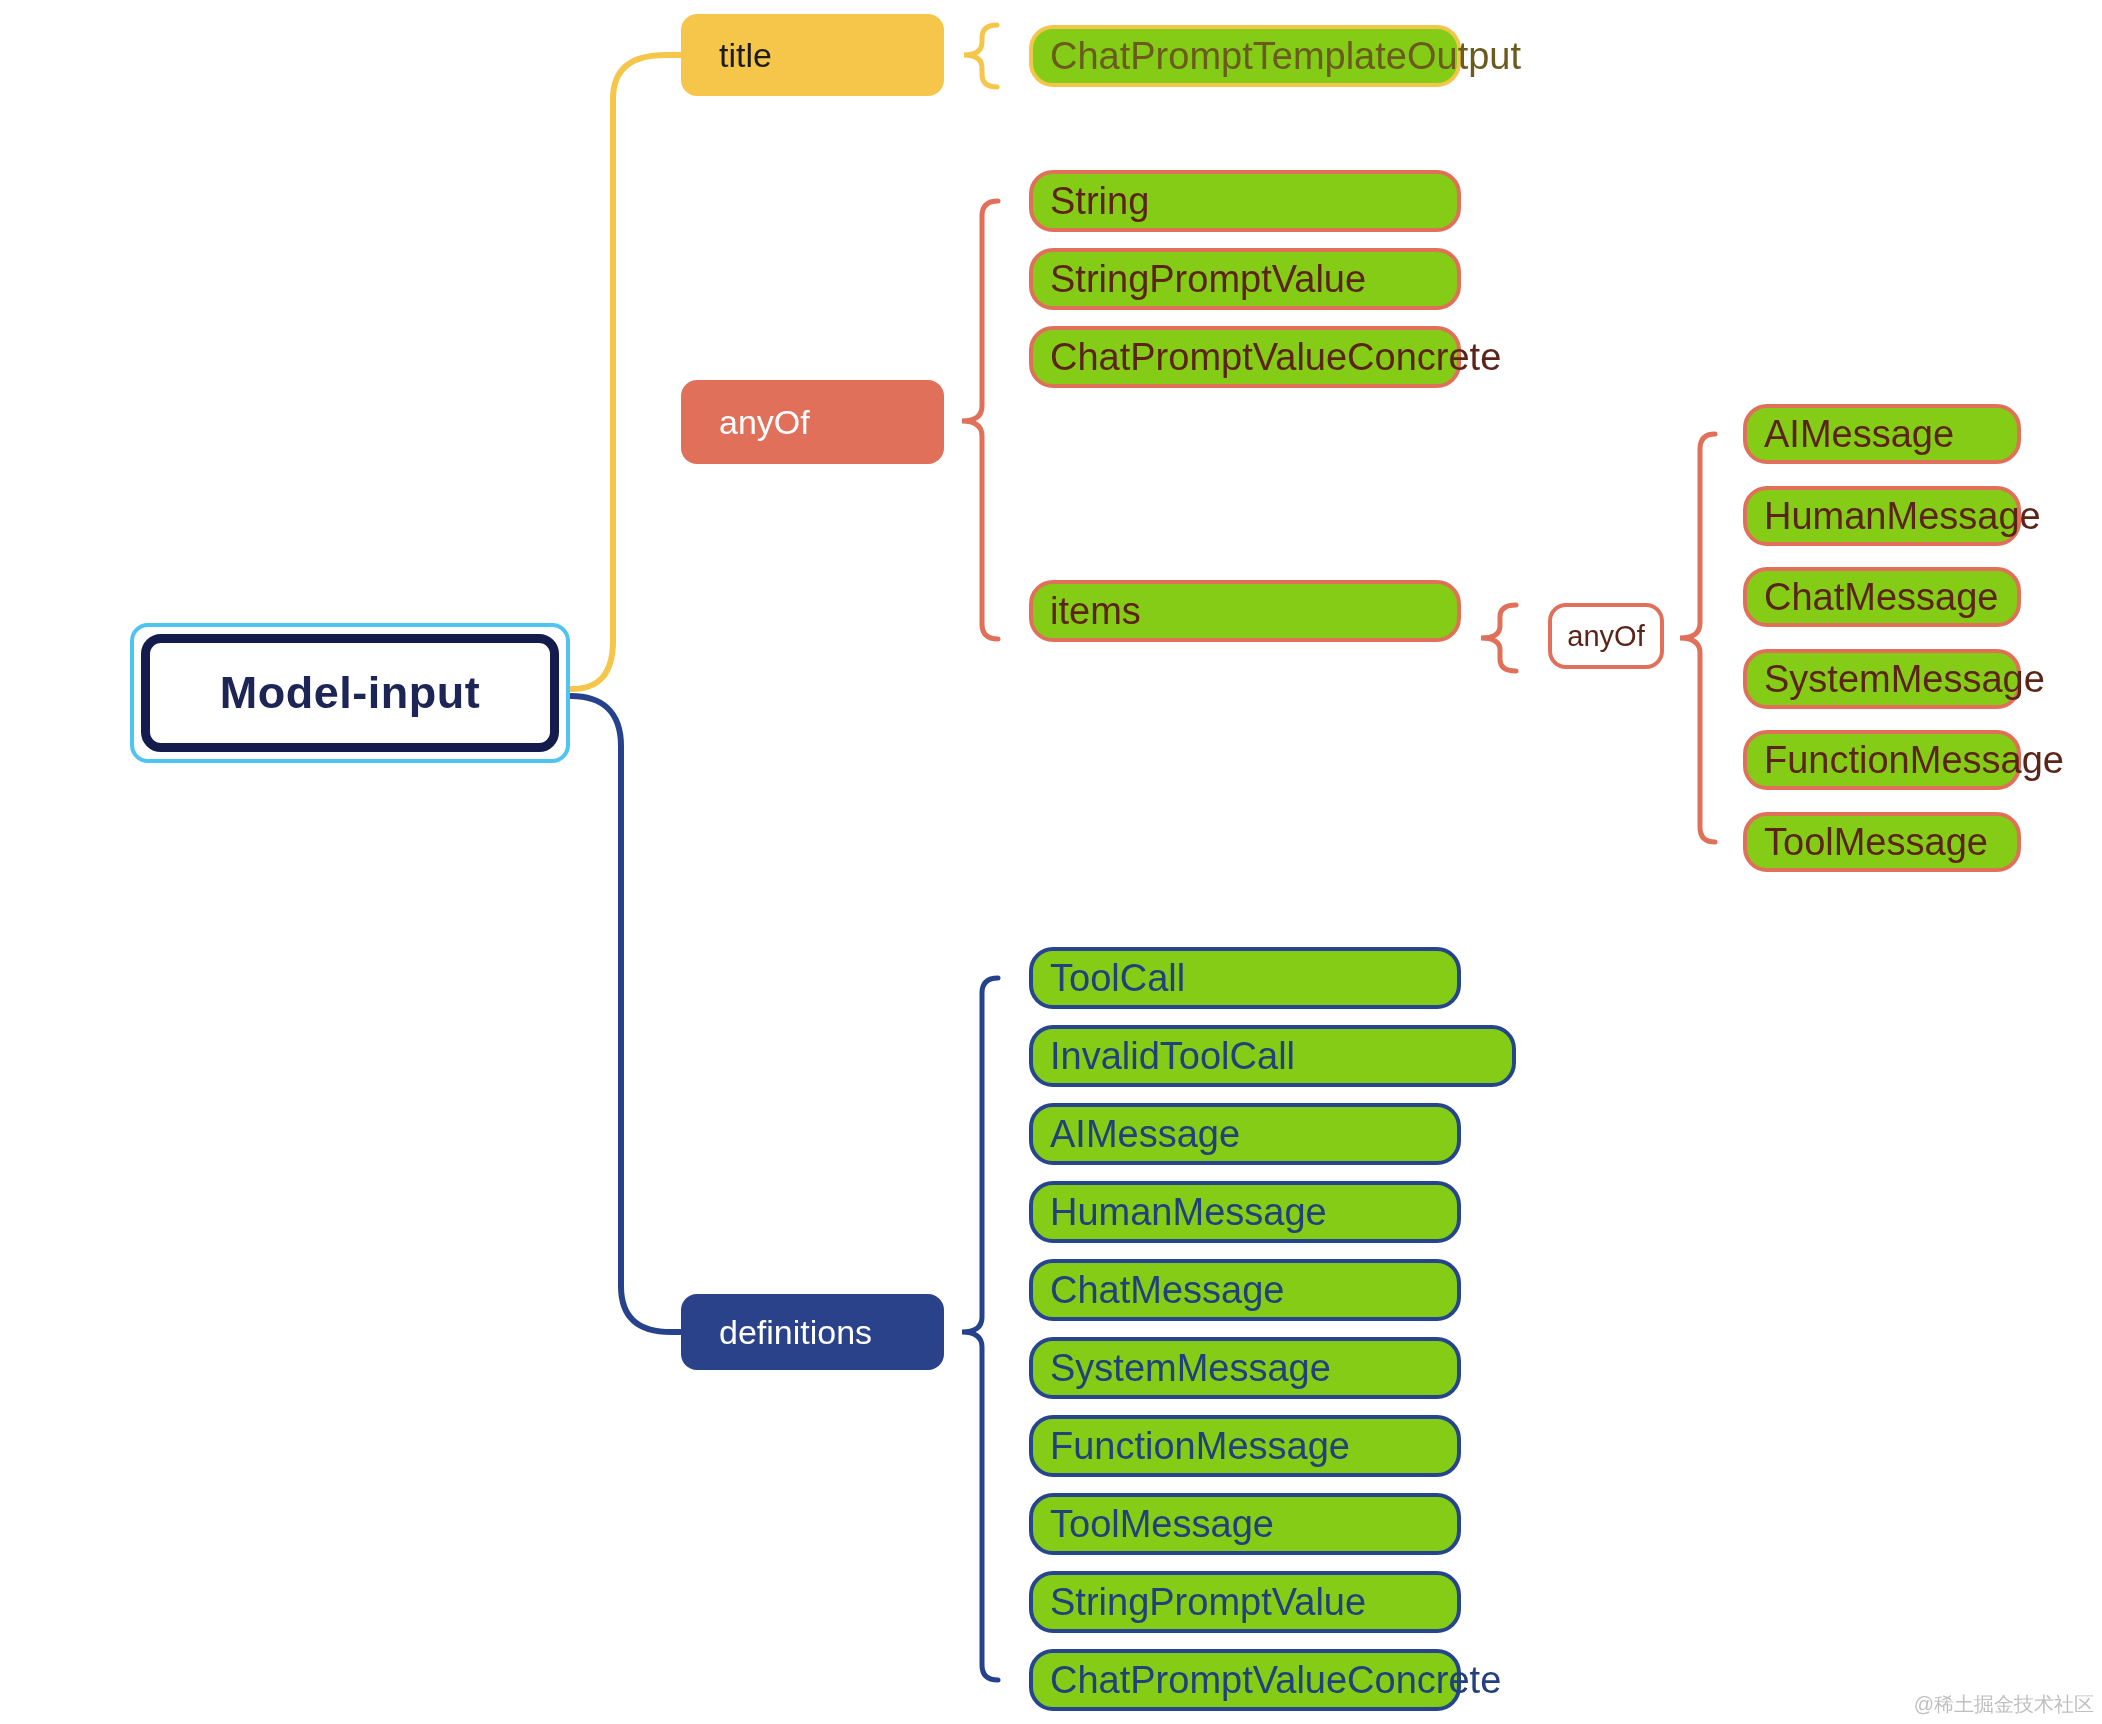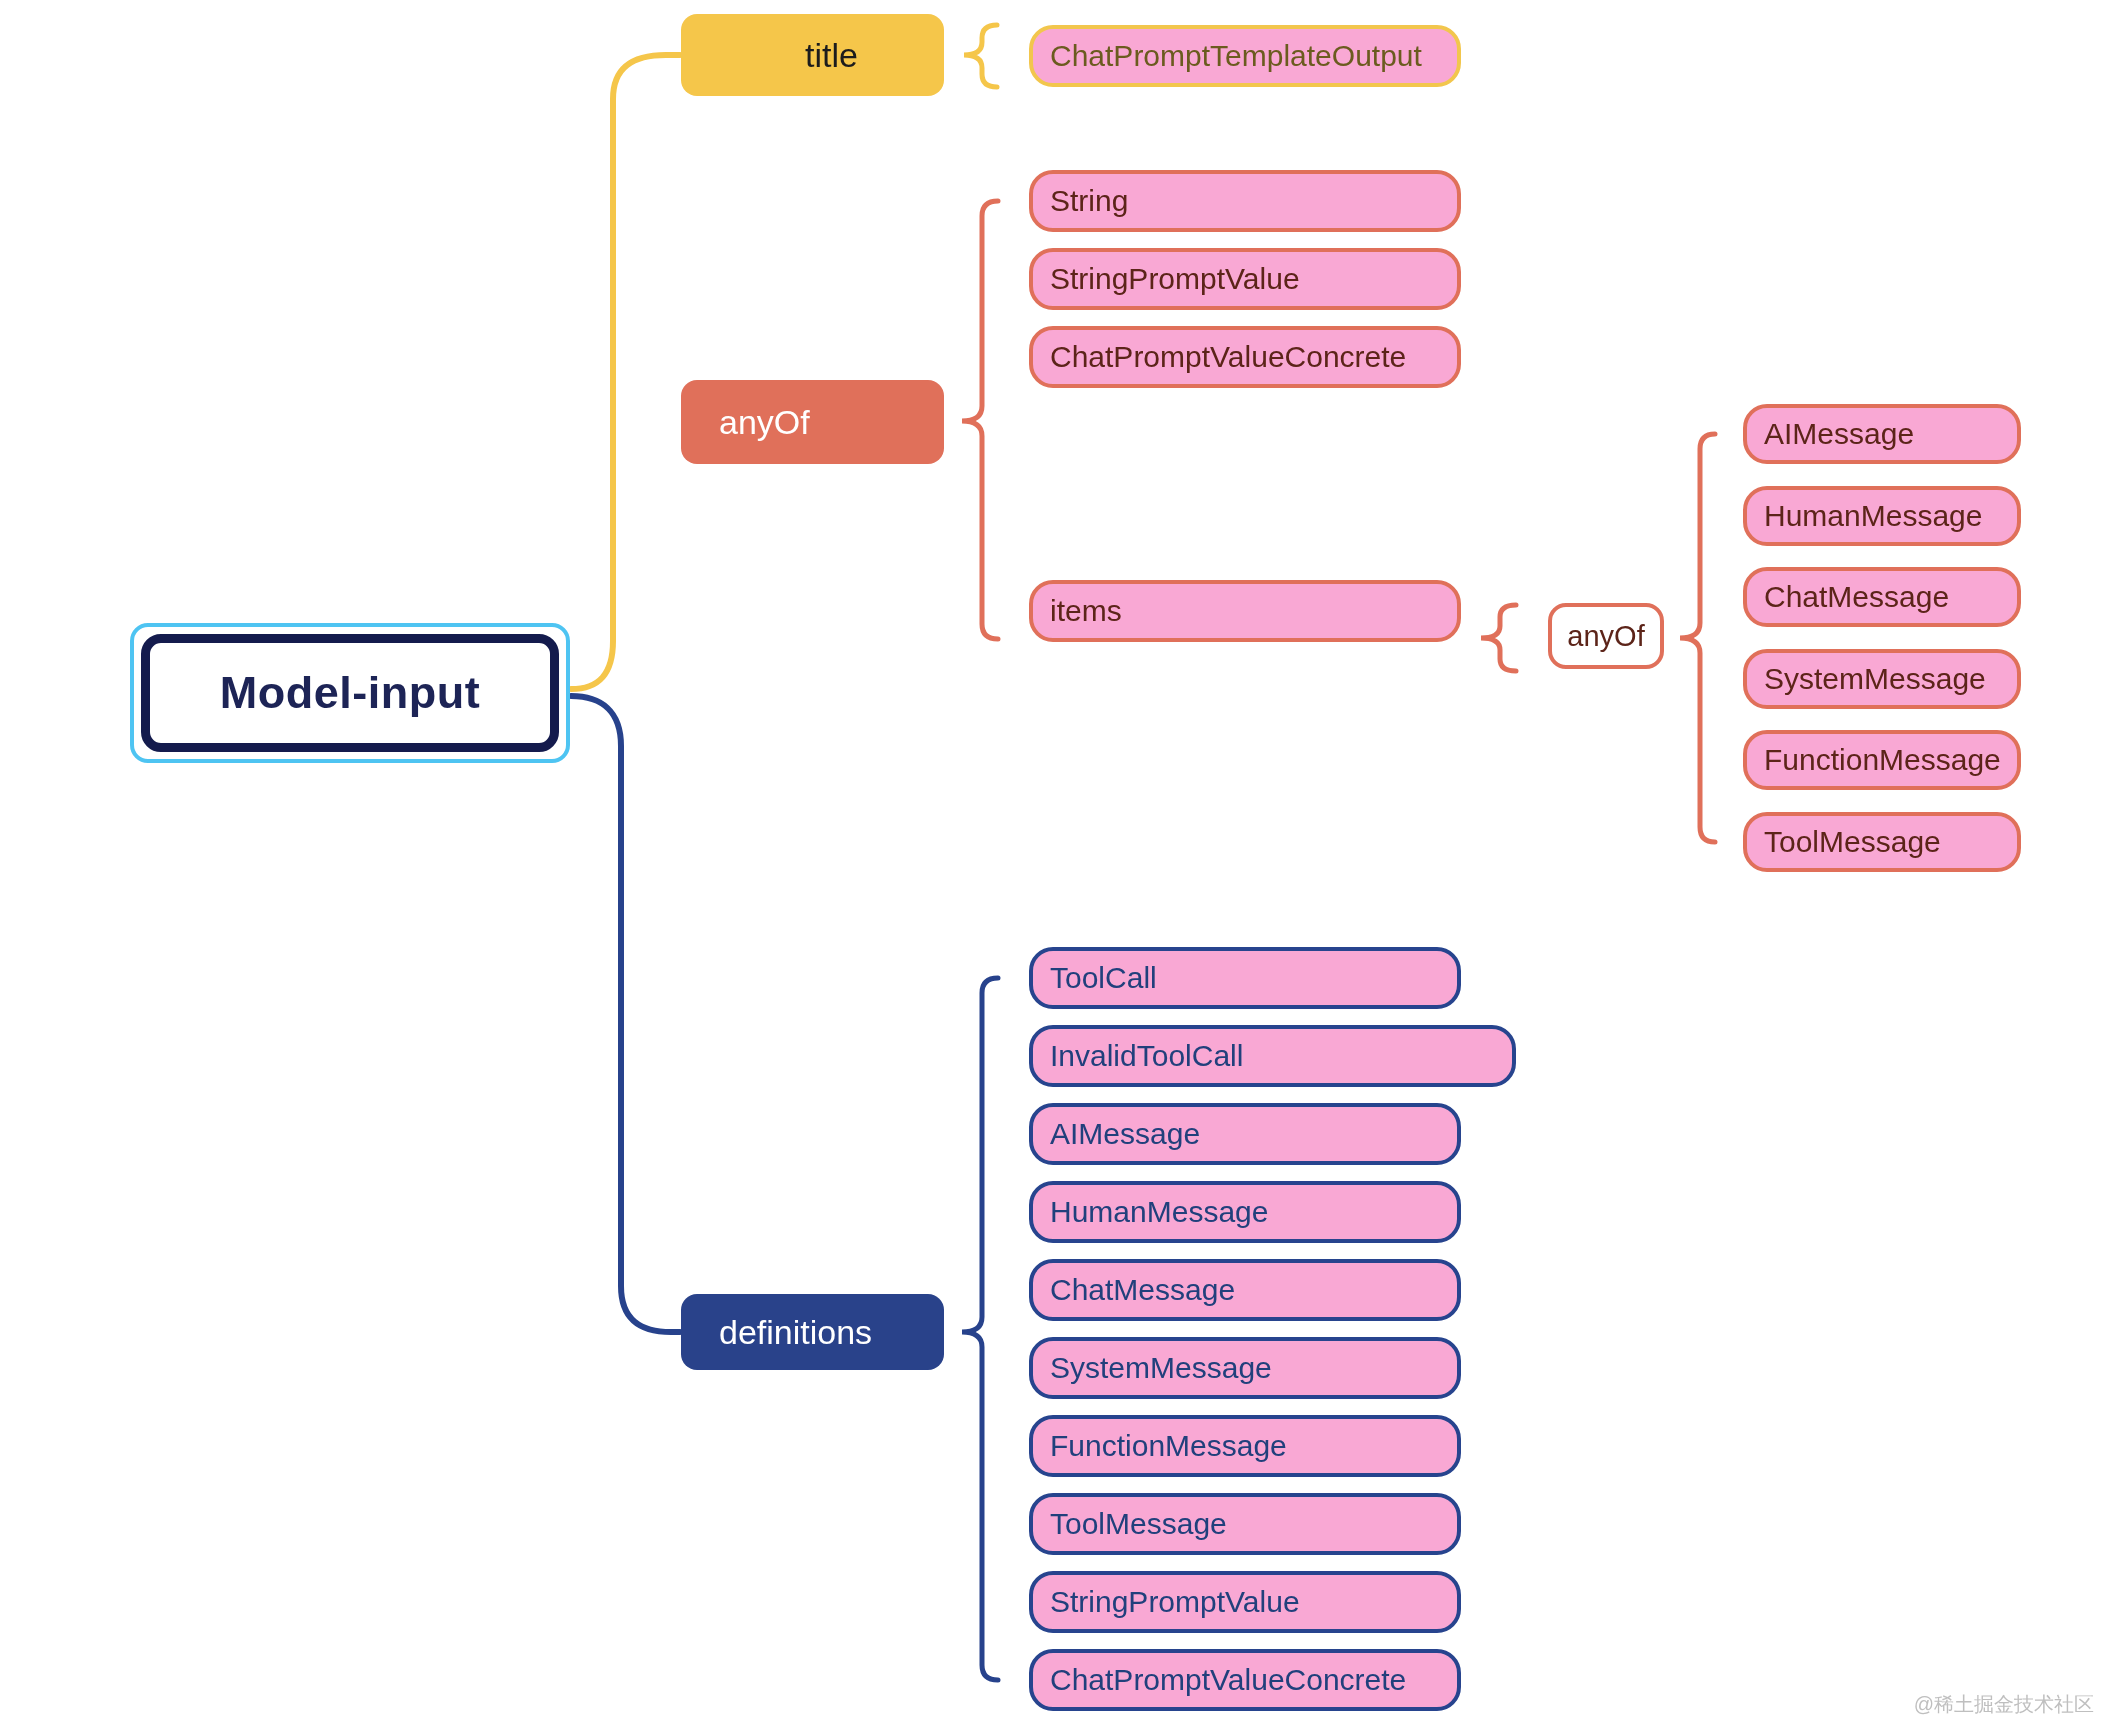--- a/index.html
+++ b/index.html
@@ -2,25 +2,25 @@
 <html><head>
 <meta charset="utf-8">
 <style>
   html,body{margin:0;padding:0;background:#fff;}
   .canvas{position:relative;width:2102px;height:1724px;background:#ffffff;overflow:hidden;
           font-family:"Liberation Sans", sans-serif;}
   .layer{position:absolute;left:0;top:0;width:2102px;height:1724px;}
   .box{position:absolute;box-sizing:border-box;display:flex;align-items:center;}
   
   .branch{border-radius:16px;padding-left:38px;font-size:34px;}
-  .branch.yellow{background:#F5C64A;color:#1c1c1c;justify-content:center;}
+  .branch.yellow{background:#F5C64A;color:#1c1c1c;}
   .branch.salmon{background:#E0705A;color:#ffffff;}
   .branch.navy{background:#29428A;color:#ffffff;}
   
-  .leaf{background:#f9a8d4;border-radius:24px;padding-left:17px;font-size:30px;}
+  .leaf{background:#84cc16;border-radius:24px;padding-left:17px;font-size:38px;}
   .leaf.yellow{border:4px solid #F2C64D;color:#6B5B1F;}
   .leaf.salmon{border:4px solid #E0705A;color:#5C2419;}
   .leaf.navy{border:4px solid #27448E;color:#21407C;align-items:center;}
   .subnode{background:#fff;border:4px solid #E0705A;border-radius:18px;color:#5C2419;
            font-size:29px;justify-content:center;padding-left:0;}
   
   .root-outer{position:absolute;left:118px;top:623px;width:440px;height:140px;box-sizing:border-box;
               border:4px solid #4EC4F2;border-radius:18px;background:#fff;margin-left:12px;}
   .root-inner{position:absolute;left:7px;top:7px;right:7px;bottom:7px;box-sizing:border-box;
               border:9px solid #141B4D;border-radius:20px;background:#fff;

